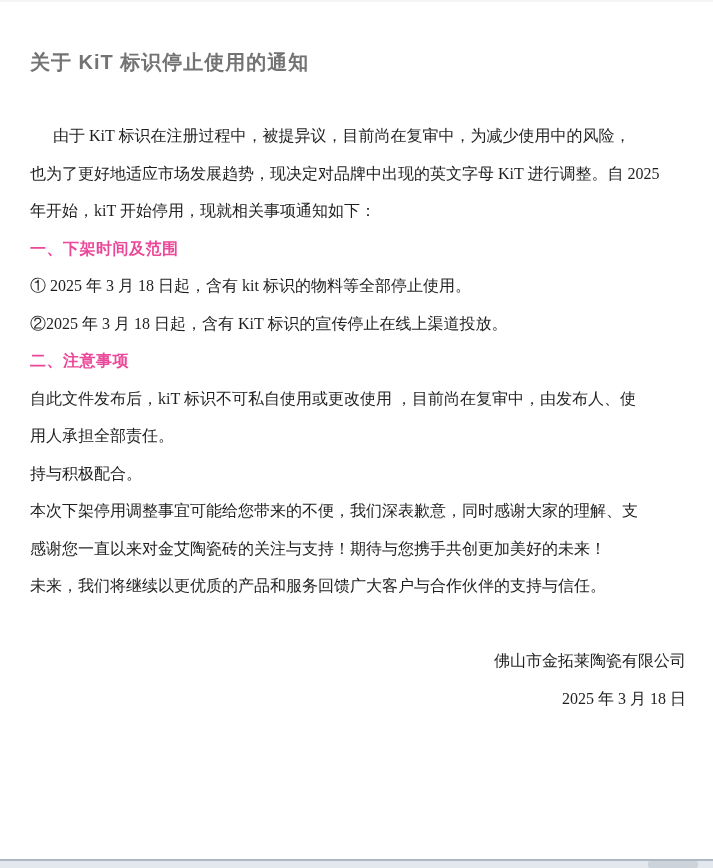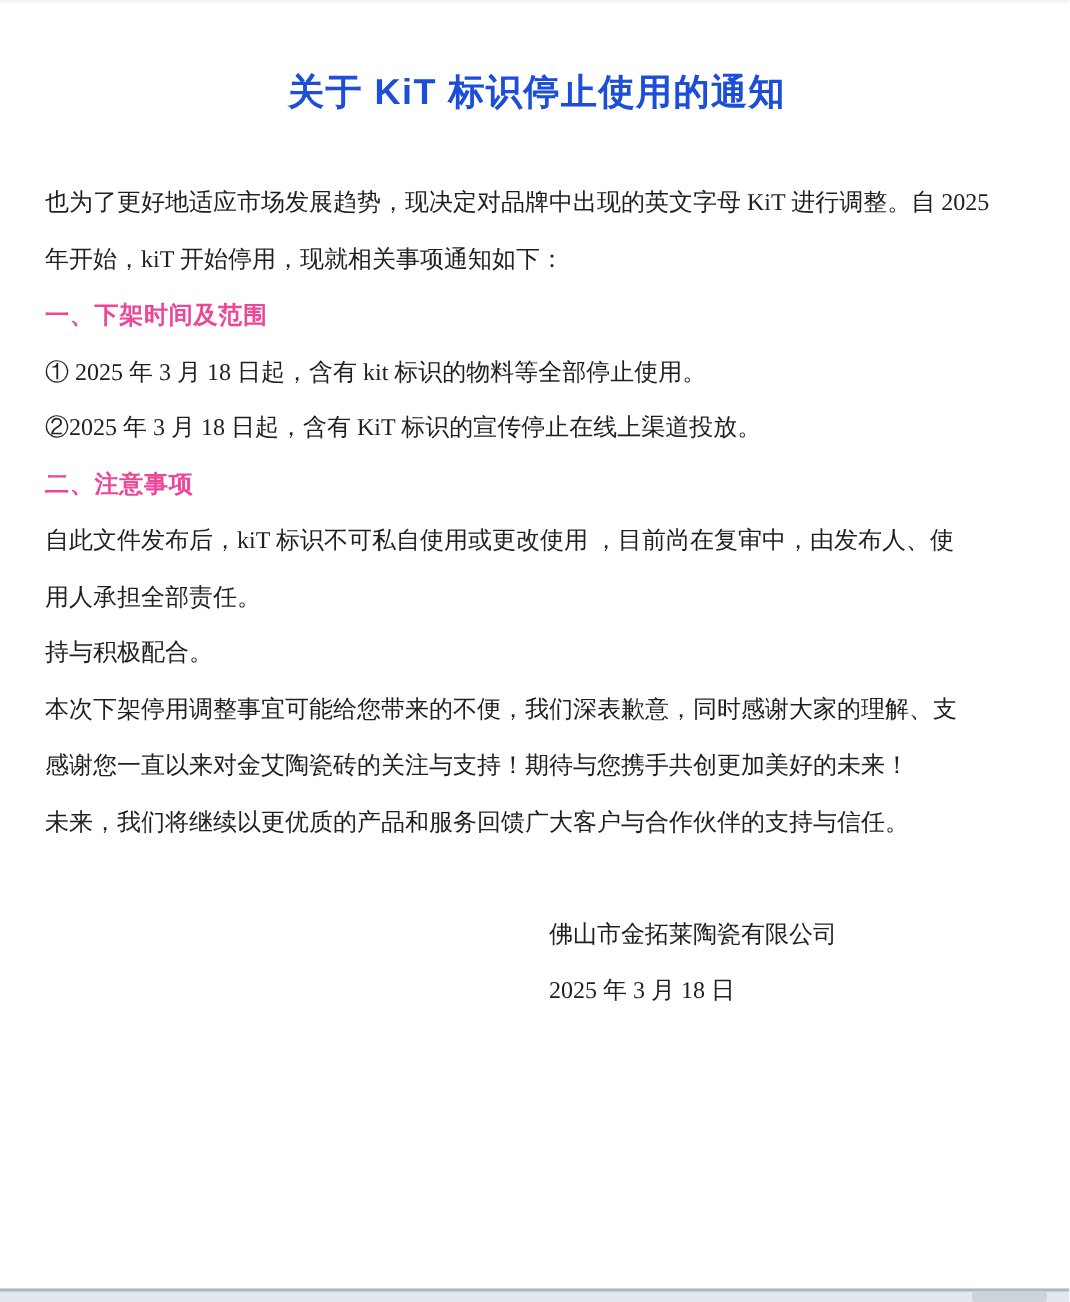--- a/index.html
+++ b/index.html
@@ -20,45 +20,45 @@
   }
   .content {
     position: absolute;
     top: 45px;
     left: 30px;
     right: 27px;
   }
   .doc-title {
     font-family: "Liberation Sans", "DejaVu Sans", sans-serif;
     font-weight: 700;
-    font-size: 24px;
+    font-size: 20px;
     line-height: 34px;
     letter-spacing: 1px;
-    text-align: center;
-    color: #1d4ed8;
+    text-align: left;
+    color: #737373;
     margin: 0 0 38px 0;
     white-space: nowrap;
   }
   .line {
     font-size: 16px;
     line-height: 37.5px;
     white-space: nowrap;
   }
   .line.indent { text-indent: 23px; }
   .line.heading {
     font-family: "Liberation Sans", "DejaVu Sans", sans-serif;
     font-weight: 700;
     color: #ec4899;
     letter-spacing: 0.5px;
   }
   .blank-line { height: 37.5px; }
   .signature-block {
     margin-left: 336px;
     width: 320px;
-    text-align: left;
+    text-align: right;
   }
   .bottom-bar {
     position: absolute;
     left: 0; right: 0; bottom: 0;
     height: 7px;
     background: #e3e8ee;
     border-top: 2px solid #aeb8c2;
   }
   .scroll-thumb {
     position: absolute;
@@ -73,20 +73,21 @@
 </head>
 <body>
 
 <div class="page">
   <div class="page-top-edge"></div>
 
   <div class="content">
     <h1 class="doc-title">关于 KiT 标识停止使用的通知</h1>
 
 
+    <div class="line indent">由于 KiT 标识在注册过程中，被提异议，目前尚在复审中，为减少使用中的风险，</div>
     <div class="line">也为了更好地适应市场发展趋势，现决定对品牌中出现的英文字母 KiT 进行调整。自 2025</div>
     <div class="line">年开始，kiT 开始停用，现就相关事项通知如下：</div>
 
     <div class="line heading">一、下架时间及范围</div>
     <div class="line">① 2025 年 3 月 18 日起，含有 kit 标识的物料等全部停止使用。</div>
     <div class="line">②2025 年 3 月 18 日起，含有 KiT 标识的宣传停止在线上渠道投放。</div>
 
     <div class="line heading">二、注意事项</div>
     <div class="line">自此文件发布后，kiT 标识不可私自使用或更改使用 ，目前尚在复审中，由发布人、使</div>
     <div class="line">用人承担全部责任。</div>

